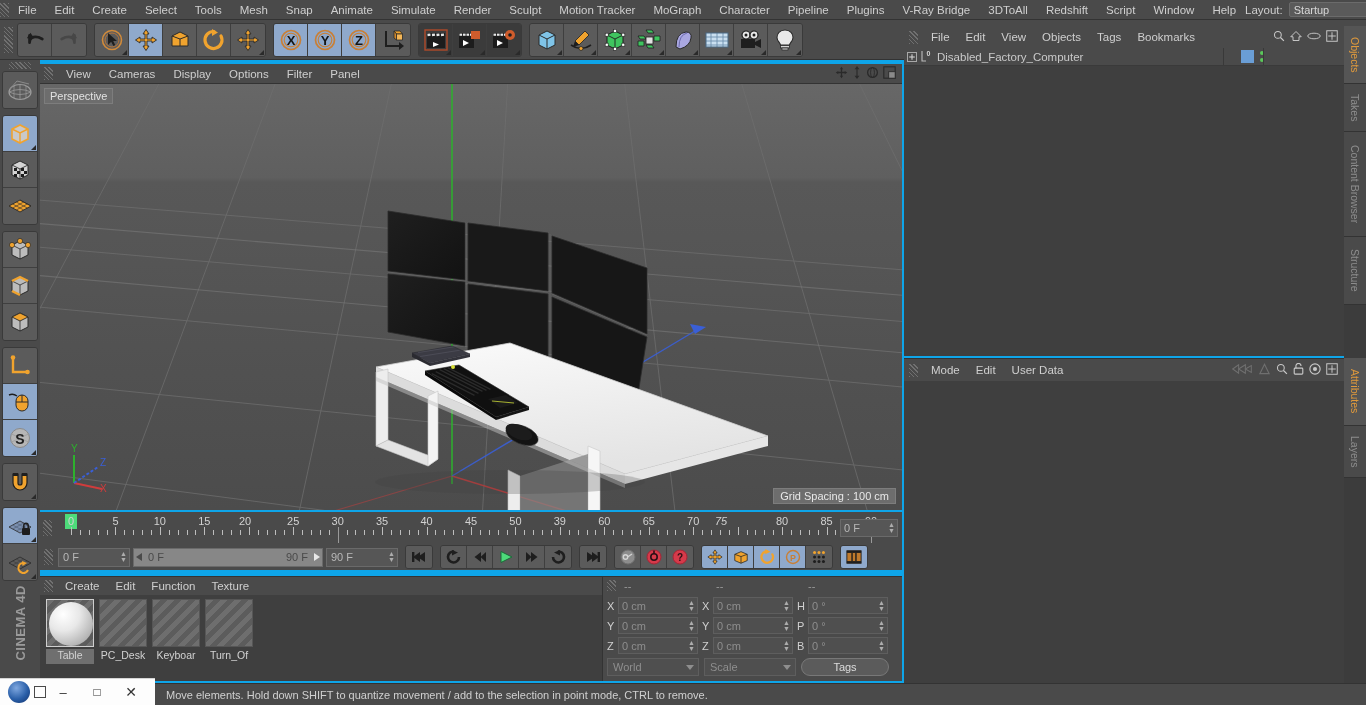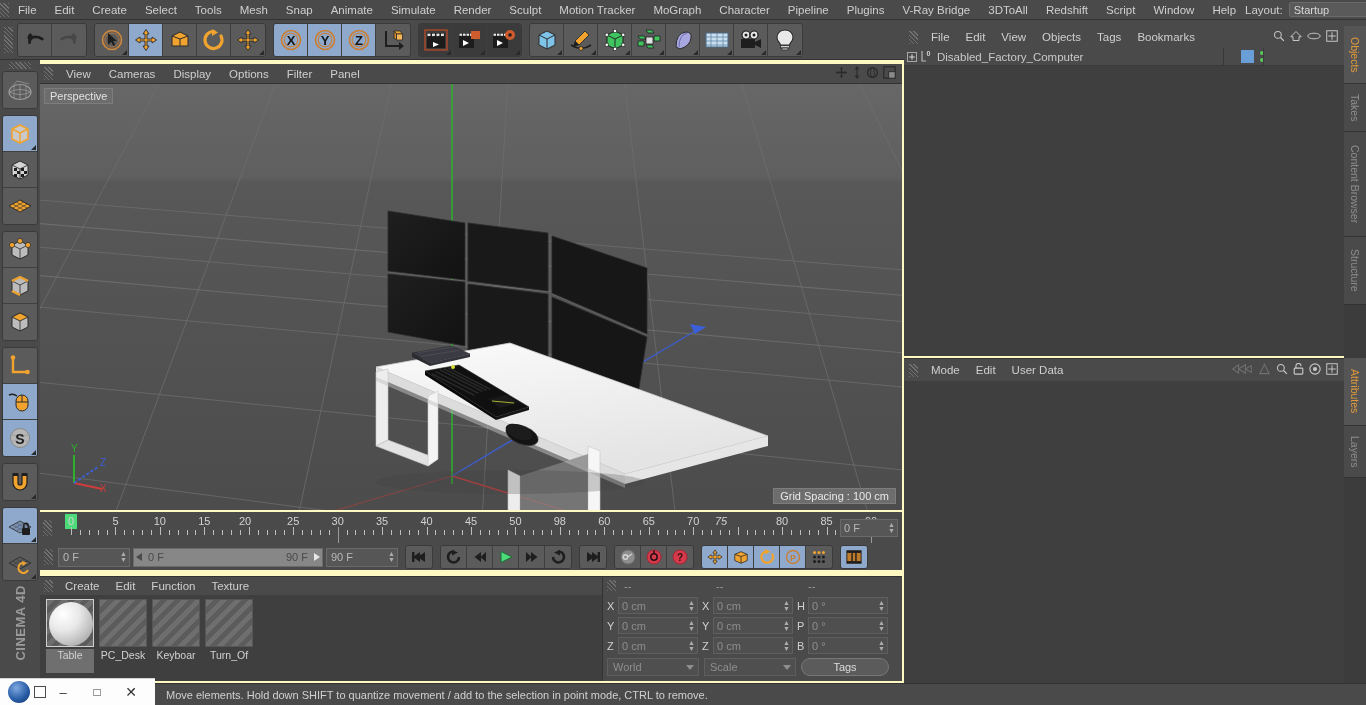--- a/index.html
+++ b/index.html
@@ -5,21 +5,21 @@
   * { box-sizing: border-box; margin: 0; padding: 0; }
   html, body {
     width: 1366px; height: 705px;
     background: #3a3a3a;
     font-family: "Liberation Sans", sans-serif;
     font-size: 11px;
     color: #c8c8c8;
     overflow: hidden;
     user-select: none;
   }
-  #app { position: relative; width: 1366px; height: 705px; background: #fef9c3; }
+  #app { position: relative; width: 1366px; height: 705px; background: #0ea5e9; }
 
   
   .menubar {
     position: absolute; top: 0; left: 0; width: 1366px; height: 20px;
     background: #4a4a4a; display: flex; align-items: center;
     border-bottom: 1px solid #333;
   }
   .menubar .mi {
     padding: 0 9px; height: 20px; line-height: 20px; color: #cfcfcf;
     font-size: 11.5px; white-space: nowrap; cursor: default;
@@ -175,21 +175,21 @@
   .mat-body { display: flex; padding: 4px 6px; gap: 5px; background: #3f3f3f; height: 86px; }
   .mat-item { width: 48px; }
   .mat-thumb {
     width: 48px; height: 48px; position: relative;
     background-image: repeating-linear-gradient(-45deg,#6e6e6e 0 5px,#5c5c5c 5px 10px);
     border: 1px solid #565656;
   }
   .mat-item.sel .mat-thumb { border: 1px solid #cfcfcf; }
   .mat-name {
     font-size: 10.5px; color: #d2d2d2; text-align: center; margin-top: 2px;
-    overflow: hidden; white-space: nowrap; height: 24px; line-height:13px;
+    overflow: hidden; white-space: nowrap; height: 15px; line-height:13px;
   }
   .mat-item.sel .mat-name { background: #6f6f6f; }
   .mat-sphere {
     position: absolute; left: 2px; top: 2px; width: 44px; height: 44px; border-radius: 50%;
     background: radial-gradient(circle at 32% 28%, #ffffff 0%, #e8e8e8 38%, #b6b6b6 75%, #8e8e8e 100%);
   }
 
   
   .coordpanel {
     position: absolute; top: 576px; left: 602px; width: 300px; height: 105px;
@@ -901,21 +901,21 @@
         <div class="tl-tick" style="left: 429.778px;"></div>
         <div class="tl-tick" style="left: 438.667px;"></div>
         <div class="tl-tick" style="left: 447.556px;"></div>
         <div class="tl-tick maj" style="left: 456.444px;"></div>
         <div class="tl-tick-label" style="left: 456.444px;">50</div>
         <div class="tl-tick" style="left: 465.333px;"></div>
         <div class="tl-tick" style="left: 474.222px;"></div>
         <div class="tl-tick" style="left: 483.111px;"></div>
         <div class="tl-tick" style="left: 492px;"></div>
         <div class="tl-tick maj" style="left: 500.889px;"></div>
-        <div class="tl-tick-label" style="left: 500.889px;">98</div>
+        <div class="tl-tick-label" style="left: 500.889px;">39</div>
         <div class="tl-tick" style="left: 509.778px;"></div>
         <div class="tl-tick" style="left: 518.667px;"></div>
         <div class="tl-tick" style="left: 527.556px;"></div>
         <div class="tl-tick" style="left: 536.444px;"></div>
         <div class="tl-tick maj" style="left: 545.333px;"></div>
         <div class="tl-tick-label" style="left: 545.333px;">60</div>
         <div class="tl-tick" style="left: 554.222px;"></div>
         <div class="tl-tick" style="left: 563.111px;"></div>
         <div class="tl-tick" style="left: 572px;"></div>
         <div class="tl-tick" style="left: 580.889px;"></div>

